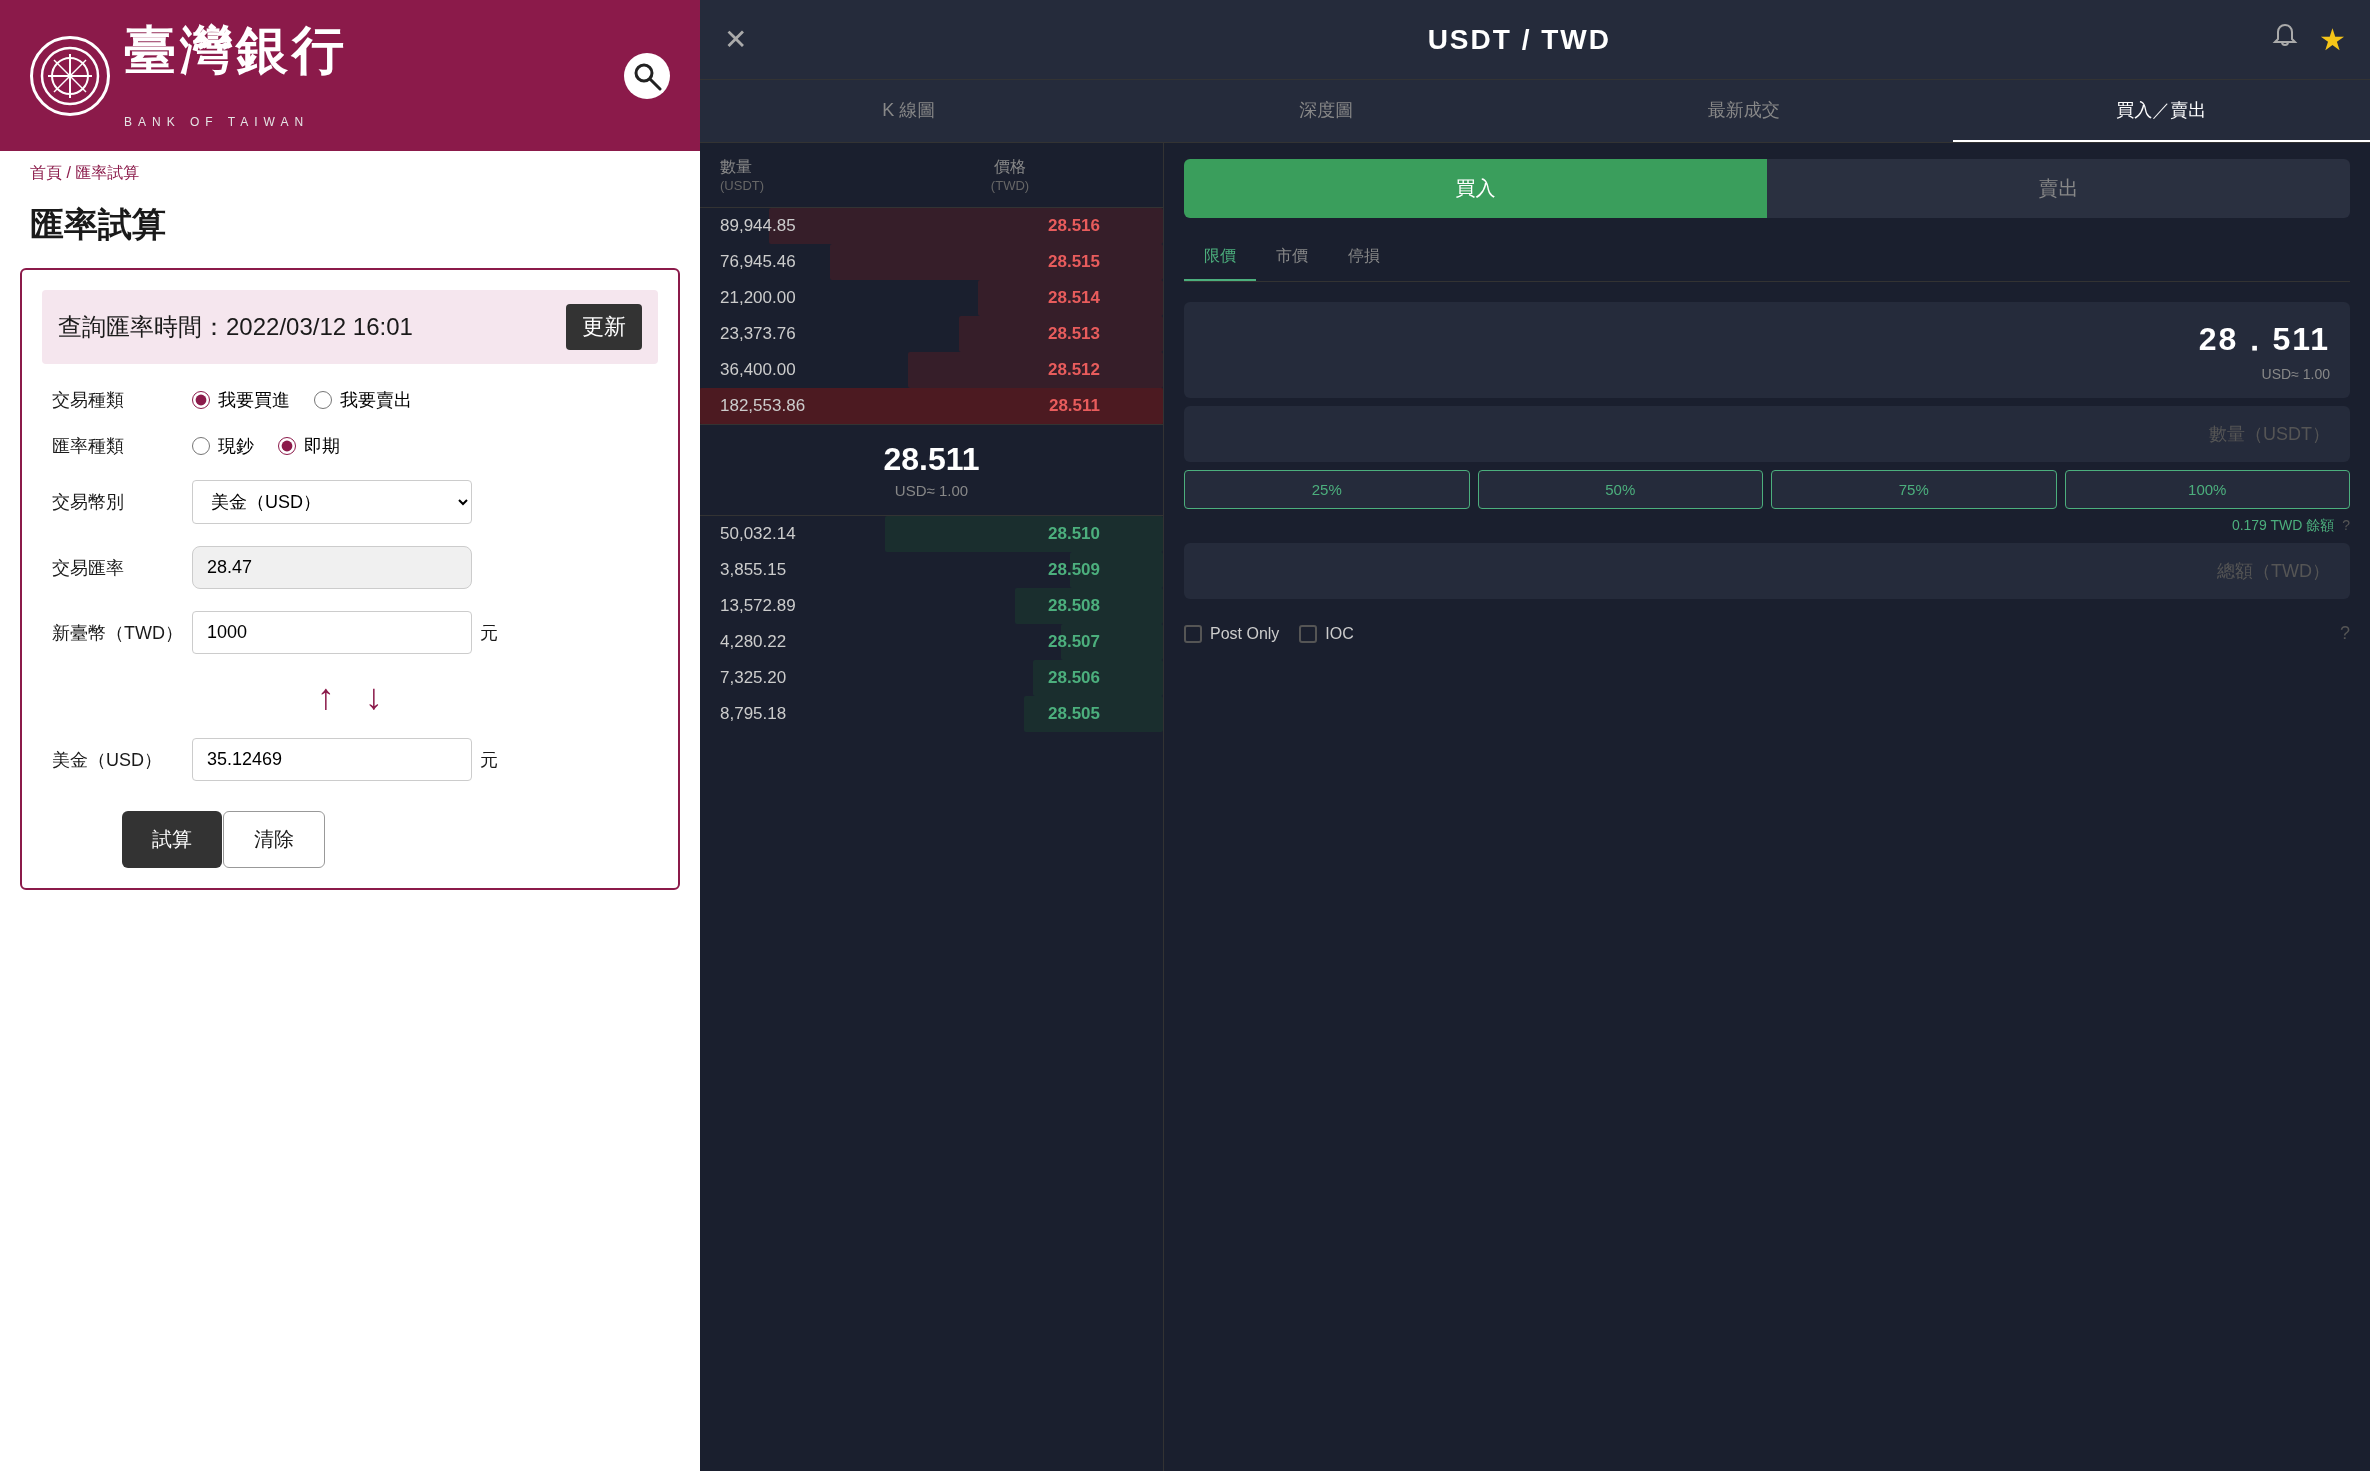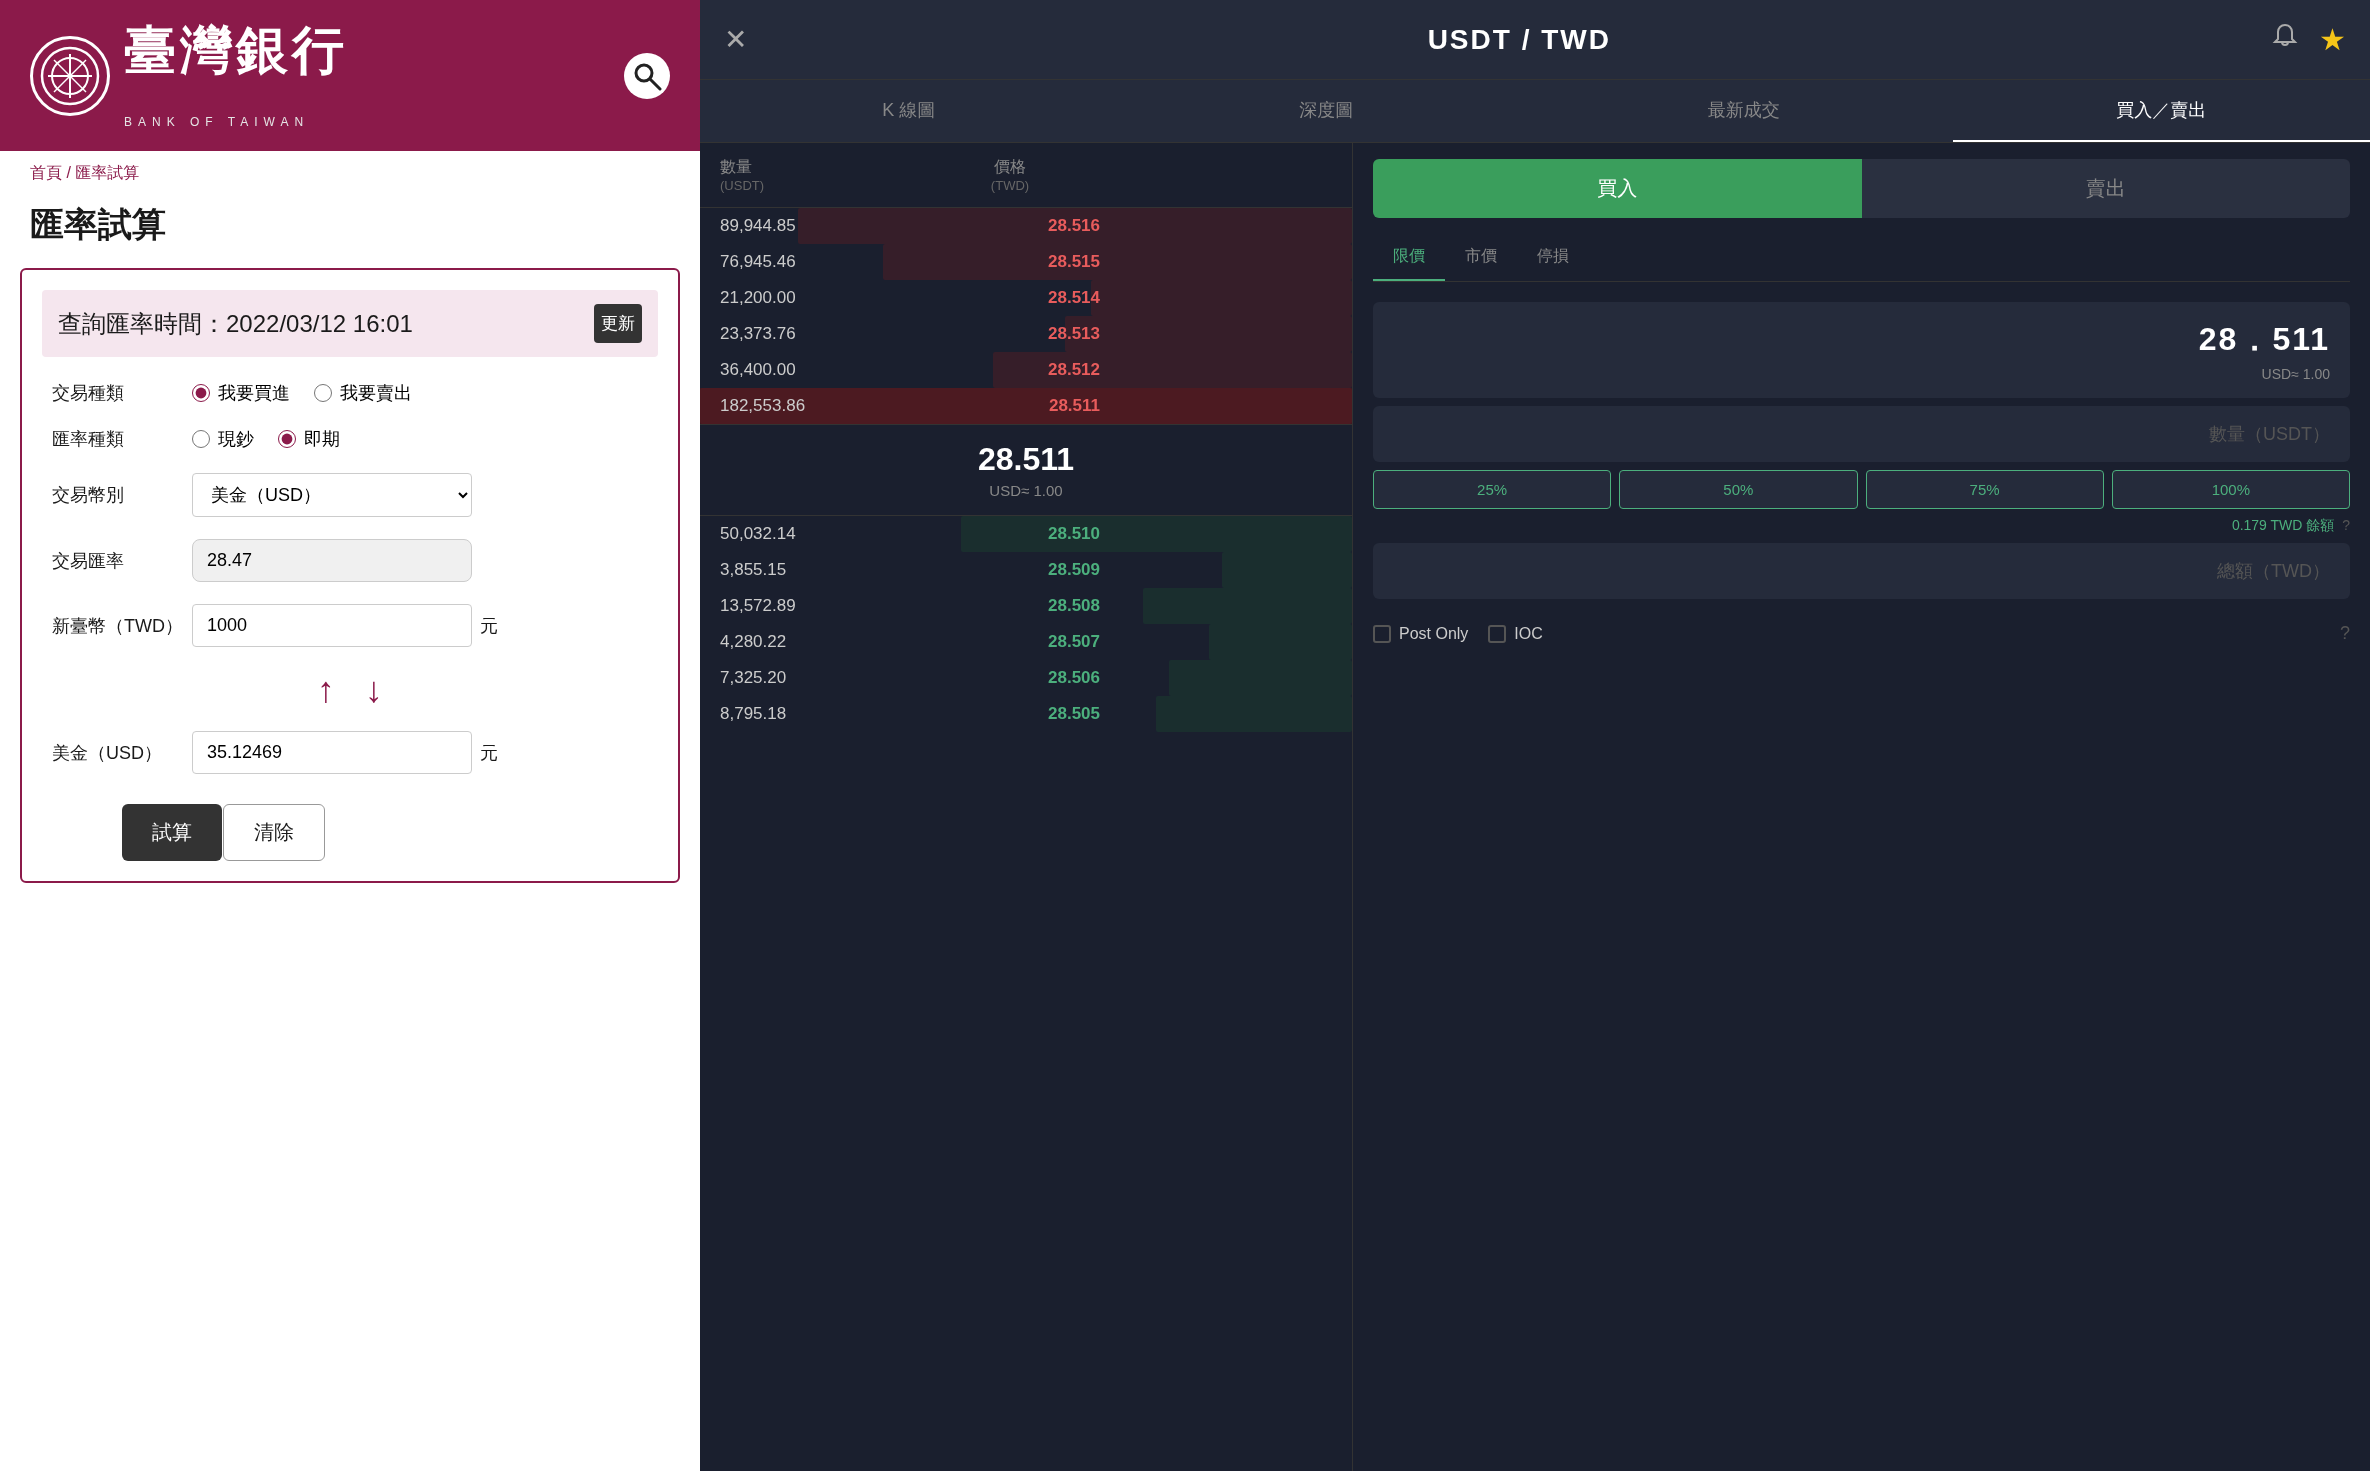--- a/index.html
+++ b/index.html
@@ -118,22 +118,22 @@
 
     .bot-query-time-label {
       font-size: 24px;
       color: #1a1a1a;
     }
 
     .bot-update-btn {
       background: #333;
       color: white;
       border: none;
-      padding: 8px 7px;
-      font-size: 17px;
+      padding: 8px 16px;
+      font-size: 22px;
       cursor: pointer;
       border-radius: 4px;
       font-family: inherit;
     }
 
     .bot-form-row {
       display: flex;
       align-items: center;
       margin-bottom: 22px;
       padding: 0 10px;
@@ -320,21 +320,21 @@
     }
 
     .trade-main {
       display: flex;
       flex: 1;
       overflow: hidden;
     }
 
     
     .trade-orderbook {
-      width: 653px;
+      width: 464px;
       flex-shrink: 0;
       display: flex;
       flex-direction: column;
       border-right: 1px solid #333;
     }
 
     .ob-header {
       display: flex;
       padding: 14px 20px;
       color: #888;

